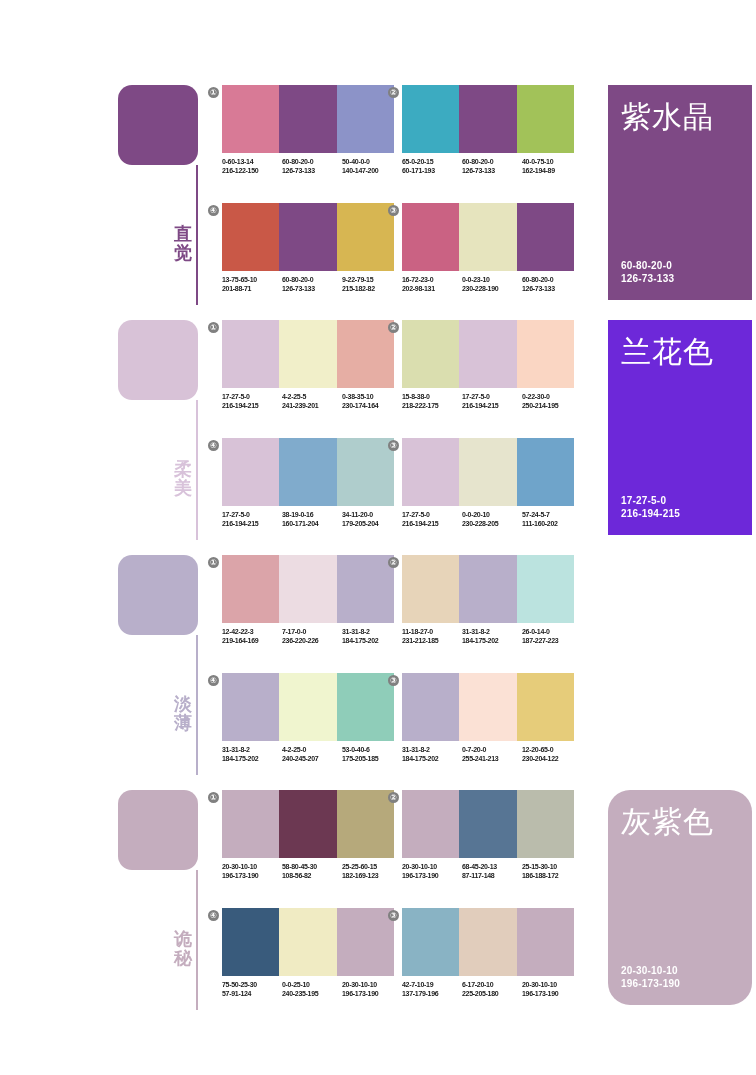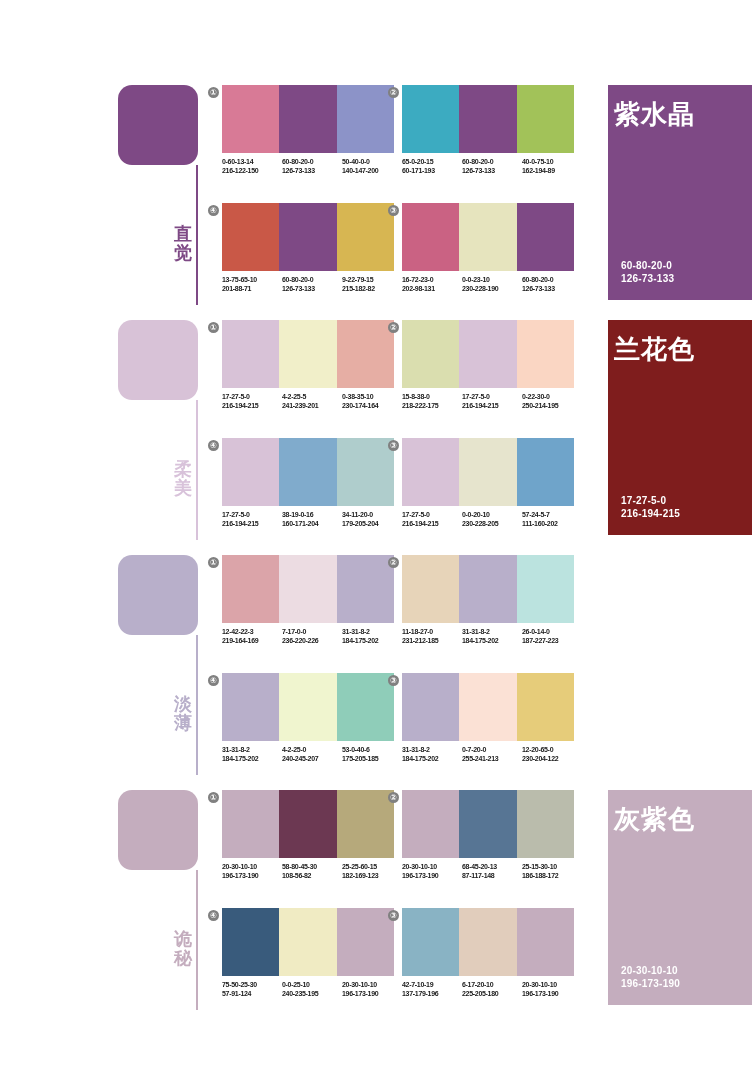--- a/index.html
+++ b/index.html
@@ -66,22 +66,22 @@
     letter-spacing:-0.3px;
     white-space:nowrap;
   }
 
   
   .card{
     position:absolute;left:608px;top:0px;
     width:144px;height:215px;
   }
   .card-title{
-    position:absolute;left:6px;top:12px;
-    color:#ffffff;font-size:26px;font-weight:bold;
+    position:absolute;left:13px;top:12px;
+    color:#ffffff;font-size:30px;font-weight:normal;
     letter-spacing:1px;
     white-space:nowrap;
   }
   .card-codes{
     position:absolute;left:13px;bottom:15px;
     color:#ffffff;font-size:10px;line-height:13px;
     font-weight:bold;letter-spacing:0.2px;
     white-space:nowrap;
   }
 </style>
@@ -292,21 +292,21 @@
           <div>0-0-20-10</div>
           <div>230-228-205</div>
         </div>
         <div class="code">
           <div>57-24-5-7</div>
           <div>111-160-202</div>
         </div>
       </div>
     </div>
 
-    <div class="card" style="background: #7f1d1d;">
+    <div class="card" style="background: #6d28d9;">
       <div class="card-title">兰花色</div>
       <div class="card-codes">
         <div>17-27-5-0</div>
         <div>216-194-215</div>
       </div>
     </div>
   </div>
 
   <div class="section sec3">
     <div class="chip" style="background: rgb(184, 175, 202);"></div>
@@ -503,21 +503,21 @@
           <div>6-17-20-10</div>
           <div>225-205-180</div>
         </div>
         <div class="code">
           <div>20-30-10-10</div>
           <div>196-173-190</div>
         </div>
       </div>
     </div>
 
-    <div class="card" style="background: rgb(196, 173, 190);">
+    <div class="card" style="background: rgb(196, 173, 190); border-radius: 22px;">
       <div class="card-title">灰紫色</div>
       <div class="card-codes">
         <div>20-30-10-10</div>
         <div>196-173-190</div>
       </div>
     </div>
   </div>
 
 </div>
 

